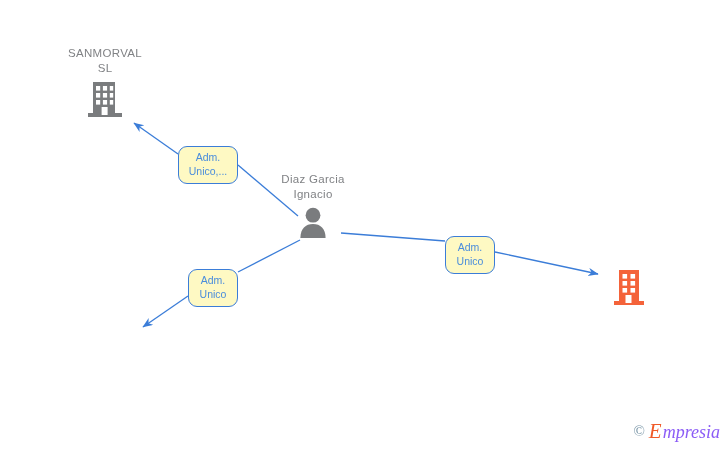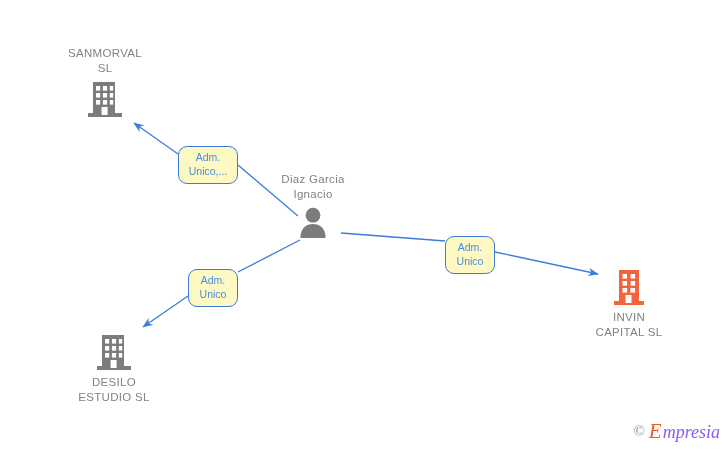--- a/index.html
+++ b/index.html
@@ -149,61 +149,37 @@
     <div class="node-label node-label-top">Diaz Garcia
 Ignacio</div>
     <svg class="node-icon" width="30" height="32" viewBox="0 0 30 32" xmlns="http://www.w3.org/2000/svg">
       <g fill="#7a7c7e">
         <circle cx="15" cy="9.2" r="7.4"></circle>
         <path d="M2.4,32 C2.4,22.6 7.7,18 15,18 C22.3,18 27.6,22.6 27.6,32 Z"></path>
       </g>
     </svg>
   </div>
 
-  <div class="node" style="left:114px; top:333px;">
-    <svg class="node-icon" width="34" height="38" viewBox="0 0 34 38" xmlns="http://www.w3.org/2000/svg">
-      <g fill="#7a7c7e">
-        <rect x="5" y="2" width="22" height="33"></rect>
-        <rect x="0" y="33" width="34" height="4"></rect>
-      </g>
-      <g fill="#ffffff">
-        <rect x="8" y="6" width="4.2" height="4.6"></rect>
-        <rect x="14.9" y="6" width="4.2" height="4.6"></rect>
-        <rect x="21.8" y="6" width="3.4" height="4.6"></rect>
-        <rect x="8" y="13" width="4.2" height="4.6"></rect>
-        <rect x="14.9" y="13" width="4.2" height="4.6"></rect>
-        <rect x="21.8" y="13" width="3.4" height="4.6"></rect>
-        <rect x="8" y="20" width="4.2" height="4.6"></rect>
-        <rect x="14.9" y="20" width="4.2" height="4.6"></rect>
-        <rect x="21.8" y="20" width="3.4" height="4.6"></rect>
-        <rect x="13.6" y="27" width="6" height="8"></rect>
-      </g>
-    </svg>
-    <div class="node-label node-label-bottom">DESILO
-ESTUDIO  SL</div>
-  </div>
 
   <div class="node" style="left:629px; top:268px;">
     <svg class="node-icon" width="30" height="38" viewBox="0 0 30 38" xmlns="http://www.w3.org/2000/svg">
       <g fill="#f4633a">
         <rect x="5" y="2" width="20" height="33"></rect>
         <rect x="0" y="33" width="30" height="4"></rect>
       </g>
       <g fill="#ffffff">
         <rect x="8.5" y="6" width="4.6" height="4.6"></rect>
         <rect x="16.5" y="6" width="4.6" height="4.6"></rect>
         <rect x="8.5" y="13" width="4.6" height="4.6"></rect>
         <rect x="16.5" y="13" width="4.6" height="4.6"></rect>
         <rect x="8.5" y="20" width="4.6" height="4.6"></rect>
         <rect x="16.5" y="20" width="4.6" height="4.6"></rect>
         <rect x="11.5" y="27" width="6" height="8"></rect>
       </g>
     </svg>
-    <div class="node-label node-label-bottom">INVIN
-CAPITAL  SL</div>
   </div>
 
   <div class="rel-box" style="left:178px; top:146px; width:60px;">Adm.
 Unico,...</div>
 
   <div class="rel-box" style="left:188px; top:269px; width:50px;">Adm.
 Unico</div>
 
   <div class="rel-box" style="left:445px; top:236px; width:50px;">Adm.
 Unico</div>

